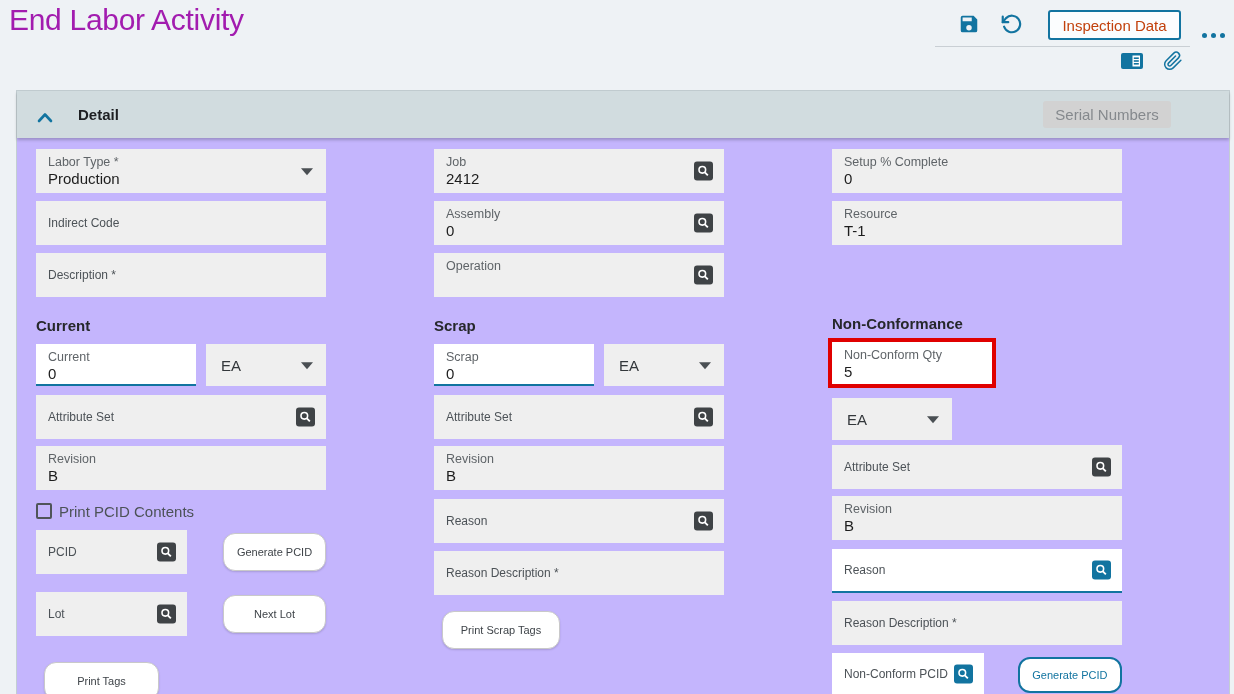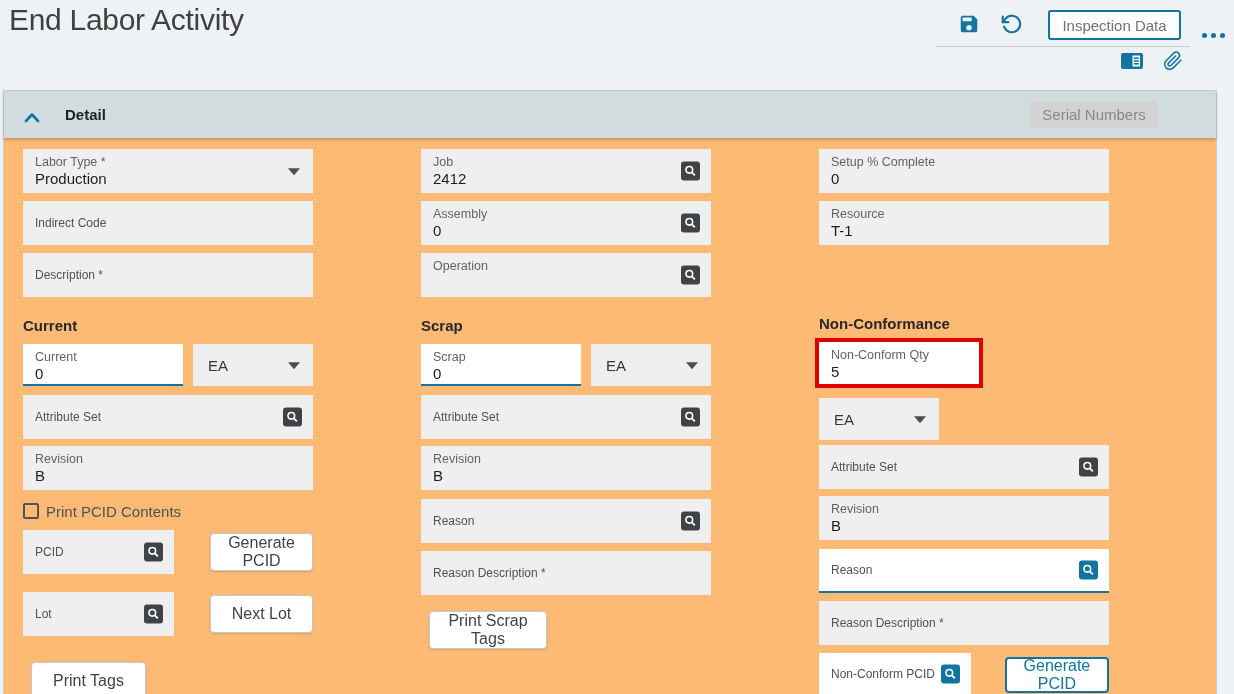--- a/index.html
+++ b/index.html
@@ -6,40 +6,40 @@
   html,body { width:1234px; height:694px; overflow:hidden; }
   body {
     font-family:"Liberation Sans", sans-serif;
     background:#eef2f5;
     position:relative;
     color:#1f1f1f;
   }
   
   .page-title {
     position:absolute; left:9px; top:3px;
-    font-size:30px; font-weight:500; color:#404040; letter-spacing:-0.3px;
+    font-size:30px; font-weight:500; color:#a21caf; letter-spacing:-0.3px;
   }
   .save-icon { position:absolute; left:958px; top:13px; width:22px; height:22px; cursor:pointer; }
   .undo-icon { position:absolute; left:1000px; top:13px; width:22px; height:22px; cursor:pointer; }
   .inspection-btn {
     position:absolute; left:1048px; top:10px; width:133px; height:30px;
     background:#fbfdfe; border:2px solid #1274a0; border-radius:3px;
-    color:#737373; font-size:15px; font-family:inherit; cursor:pointer;
+    color:#c2410c; font-size:15px; font-family:inherit; cursor:pointer;
     display:flex; align-items:center; justify-content:center;
   }
   .more-dots { position:absolute; left:1202px; top:33px; display:flex; gap:4px; cursor:pointer; }
   .more-dots i { width:5px; height:5px; border-radius:50%; background:#1274a0; display:block; }
   .top-divider { position:absolute; left:935px; top:46px; width:255px; height:1px; background:#c9cfd4; }
   .notes-icon { position:absolute; left:1120px; top:52px; width:24px; height:18px; cursor:pointer; }
   .clip-icon  { position:absolute; left:1163px; top:49px; width:20px; height:24px; cursor:pointer; }
 
   
   .panel {
-    position:absolute; left:3px; top:90px; width:1214px; height:604px;
-    background:#fdba74; border:1px solid #c3ced2; border-bottom:none;
+    position:absolute; left:16px; top:90px; width:1214px; height:604px;
+    background:#c4b5fd; border:1px solid #c3ced2; border-bottom:none;
   }
   .panel-header {
     height:47px; background:#d1dcdf;
     box-shadow:0 2px 3px rgba(0,0,0,0.22);
     display:flex; align-items:center; position:relative; z-index:2;
     padding-left:20px;
   }
   .chevron { width:16px; height:11px; cursor:pointer; }
   .panel-title { font-size:15px; font-weight:bold; color:#1d1f22; margin-left:25px; }
   .serials-btn {
@@ -85,22 +85,22 @@
   }
   .red-wrap { border:4px solid #e00000; margin:-4px 0 0 -4px; }
   .red-wrap .qty-input { border-bottom:none; }
   .col3 .qty-row { margin-bottom:5px;flex-direction:column; }
 
   .chk-row { display:flex; align-items:center; gap:7px; margin-top:11px; height:20px; }
   .chk { width:16px; height:16px; border:2px solid #4f5459; border-radius:2px; background:transparent; cursor:pointer; flex:0 0 auto; }
   .chk-label { font-size:15px; color:#4c5257; }
 
   .btn {
-    background:#ffffff; border:1px solid #c9c9c9; border-radius:4px;
-    height:38px; font-size:16px; color:#3f4449; font-family:inherit;
+    background:#ffffff; border:1px solid #c9c9c9; border-radius:12px;
+    height:38px; font-size:11px; color:#3f4449; font-family:inherit;
     box-shadow:0 1px 2px rgba(0,0,0,0.15); cursor:pointer;
     display:flex; align-items:center; justify-content:center;
   }
   .btn.blue { border:2px solid #1274a0; color:#1274a0; height:36px; box-shadow:none; }
 
   .pair-row { display:flex; align-items:center; }
   .pair-row .field { margin-bottom:0; }
 </style>
 </head>
 <body>

